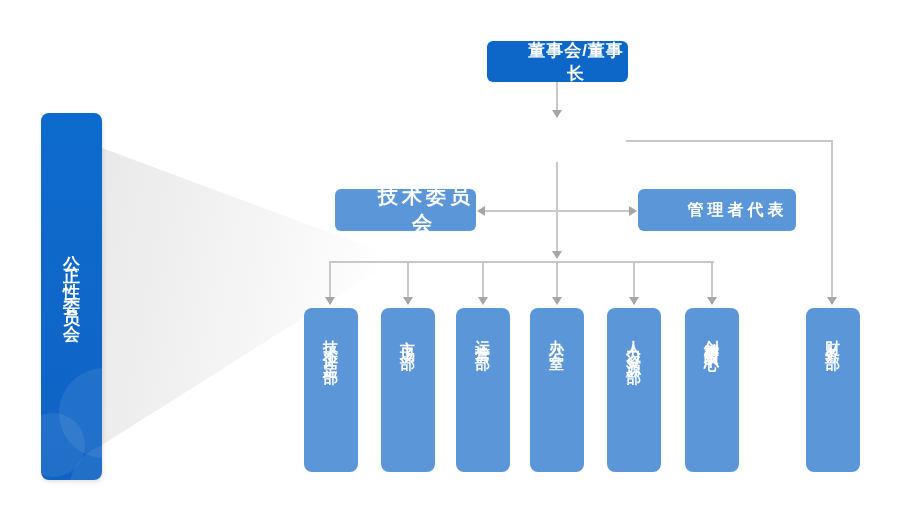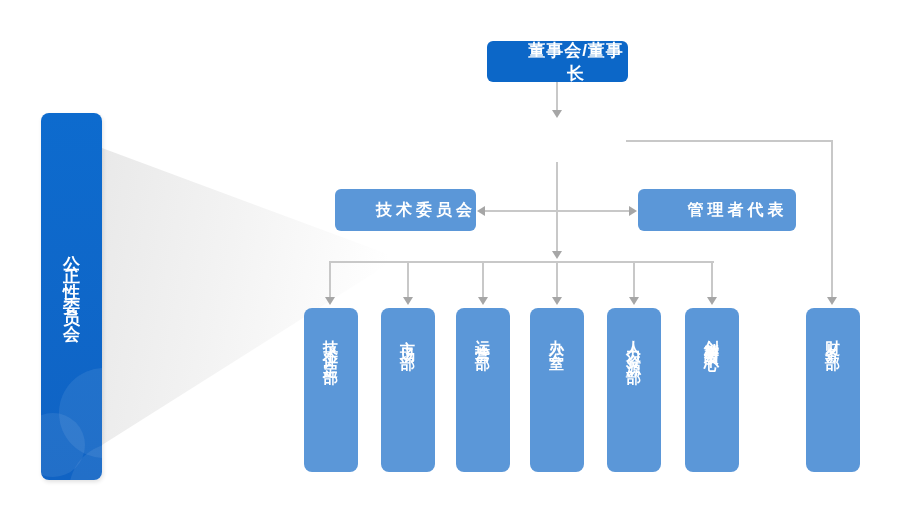--- a/index.html
+++ b/index.html
@@ -43,21 +43,21 @@
   
   .node {
     position: absolute; display: flex; align-items: center; justify-content: center;
     color: #ffffff; border-radius: 6px; text-align: center; padding-left: 37px;
   }
   .node-dark  { background: #0c67c8; }
   .node-blue  { background: #5b97d8; }
 
   .node-board { left: 487px; top: 41px;  width: 141px; height: 41px; font-size: 17px; font-weight: 700; letter-spacing: 1px; }
   .node-gm    { left: 487px; top: 120px; width: 139px; height: 42px; font-size: 17px; font-weight: 700; letter-spacing: 7px; text-indent: 7px; }
-  .node-tc    { left: 335px; top: 189px; width: 141px; height: 42px; font-size: 16px; font-weight: 600; letter-spacing: 4px; text-indent: 4px; }
+  .node-tc    { left: 335px; top: 189px; width: 141px; height: 42px; font-size: 20px; font-weight: 600; letter-spacing: 4px; text-indent: 4px; }
   .node-mr    { left: 638px; top: 189px; width: 158px; height: 42px; font-size: 16px; font-weight: 600; letter-spacing: 4px; text-indent: 4px; }
 
   
   .dept {
     position: absolute; top: 308px; width: 54px; height: 164px;
     background: #5b97d8; border-radius: 8px;
     display: flex; justify-content: center; align-items: flex-start;
     padding-top: 20px;
   }
   .dept .vlabel {

